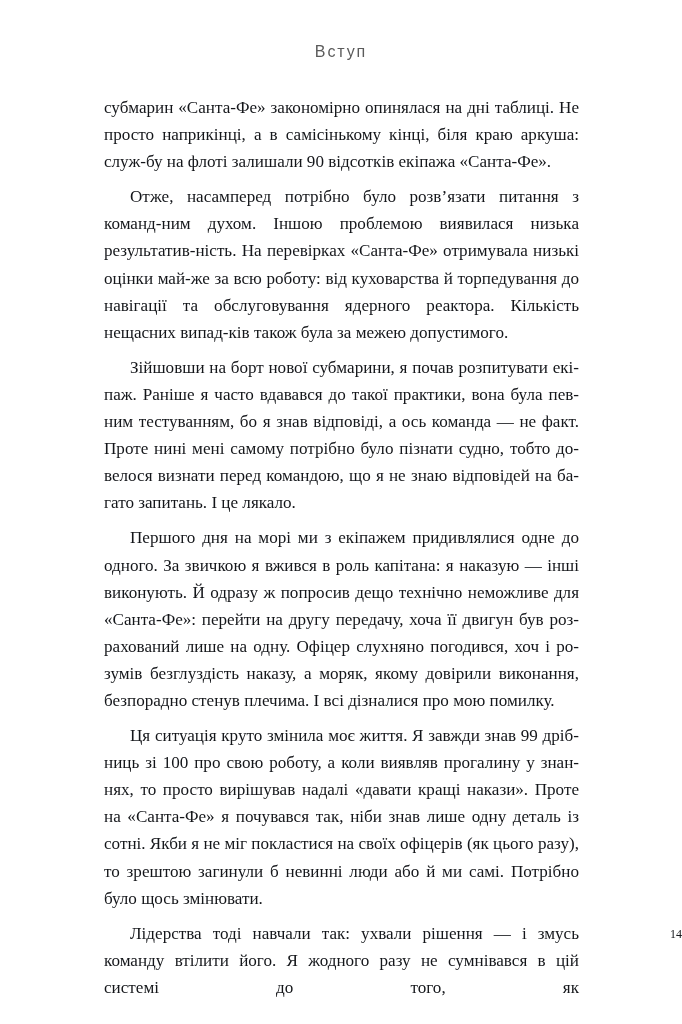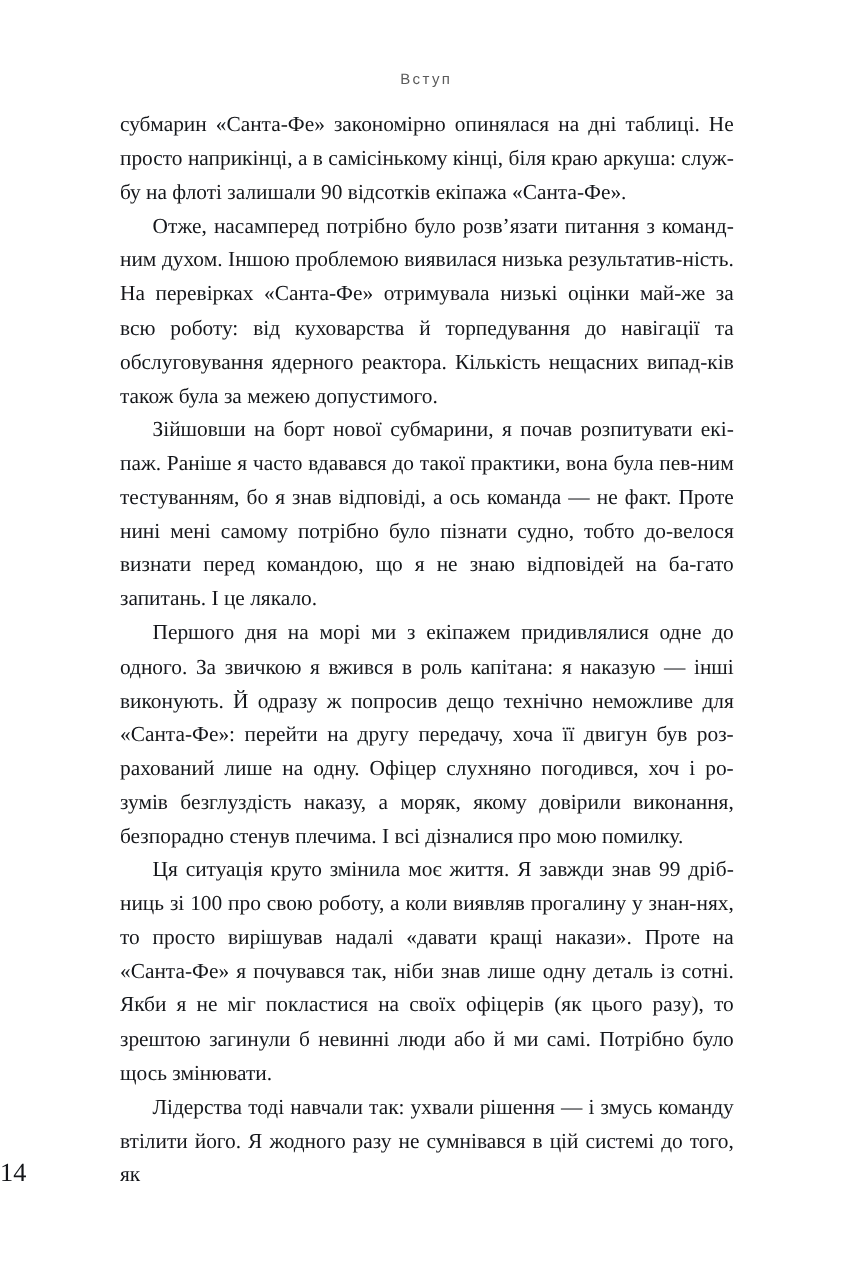--- a/index.html
+++ b/index.html
@@ -14,26 +14,26 @@
     width: 682px;
     height: 1024px;
     margin: 0 auto;
     background: #ffffff;
     overflow: hidden;
     box-sizing: border-box;
   }
 
   .running-head {
     position: absolute;
-    top: 57px;
+    top: 44px;
     left: 0;
     right: 0;
     text-align: center;
     font-family: "Liberation Sans", sans-serif;
-    font-size: 12px;
+    font-size: 16px;
     letter-spacing: 1.9px;
     color: #5b5b5b;
     line-height: 1;
     -webkit-font-smoothing: antialiased;
   }
 
   .text-body {
     position: absolute;
     top: 86px;
     left: 96px;
@@ -42,43 +42,43 @@
     font-size: 17.1px;
     line-height: 27.1px;
     color: #14161a;
     text-align: justify;
     text-justify: inter-word;
     -webkit-font-smoothing: antialiased;
     font-kerning: normal;
   }
 
   .text-body p {
-    margin: 0;
+    margin: 8px;
     text-indent: 26px;
     text-align: justify;
     hyphens: manual;
   }
 
   .text-body p.no-indent {
     text-indent: 0;
   }
 
   
   .text-body p.justify-last {
     text-align-last: justify;
   }
 
   .folio {
     position: absolute;
     left: 0;
     right: 0;
     top: 928px;
-    text-align: left;
+    text-align: right;
     font-family: "Liberation Serif", "DejaVu Serif", serif;
-    font-size: 21px;
+    font-size: 12px;
     color: #14161a;
     line-height: 1;
   }
 </style>
 </head>
 <body>
 
 <div class="page">
 
   <div class="running-head">Вступ</div>

